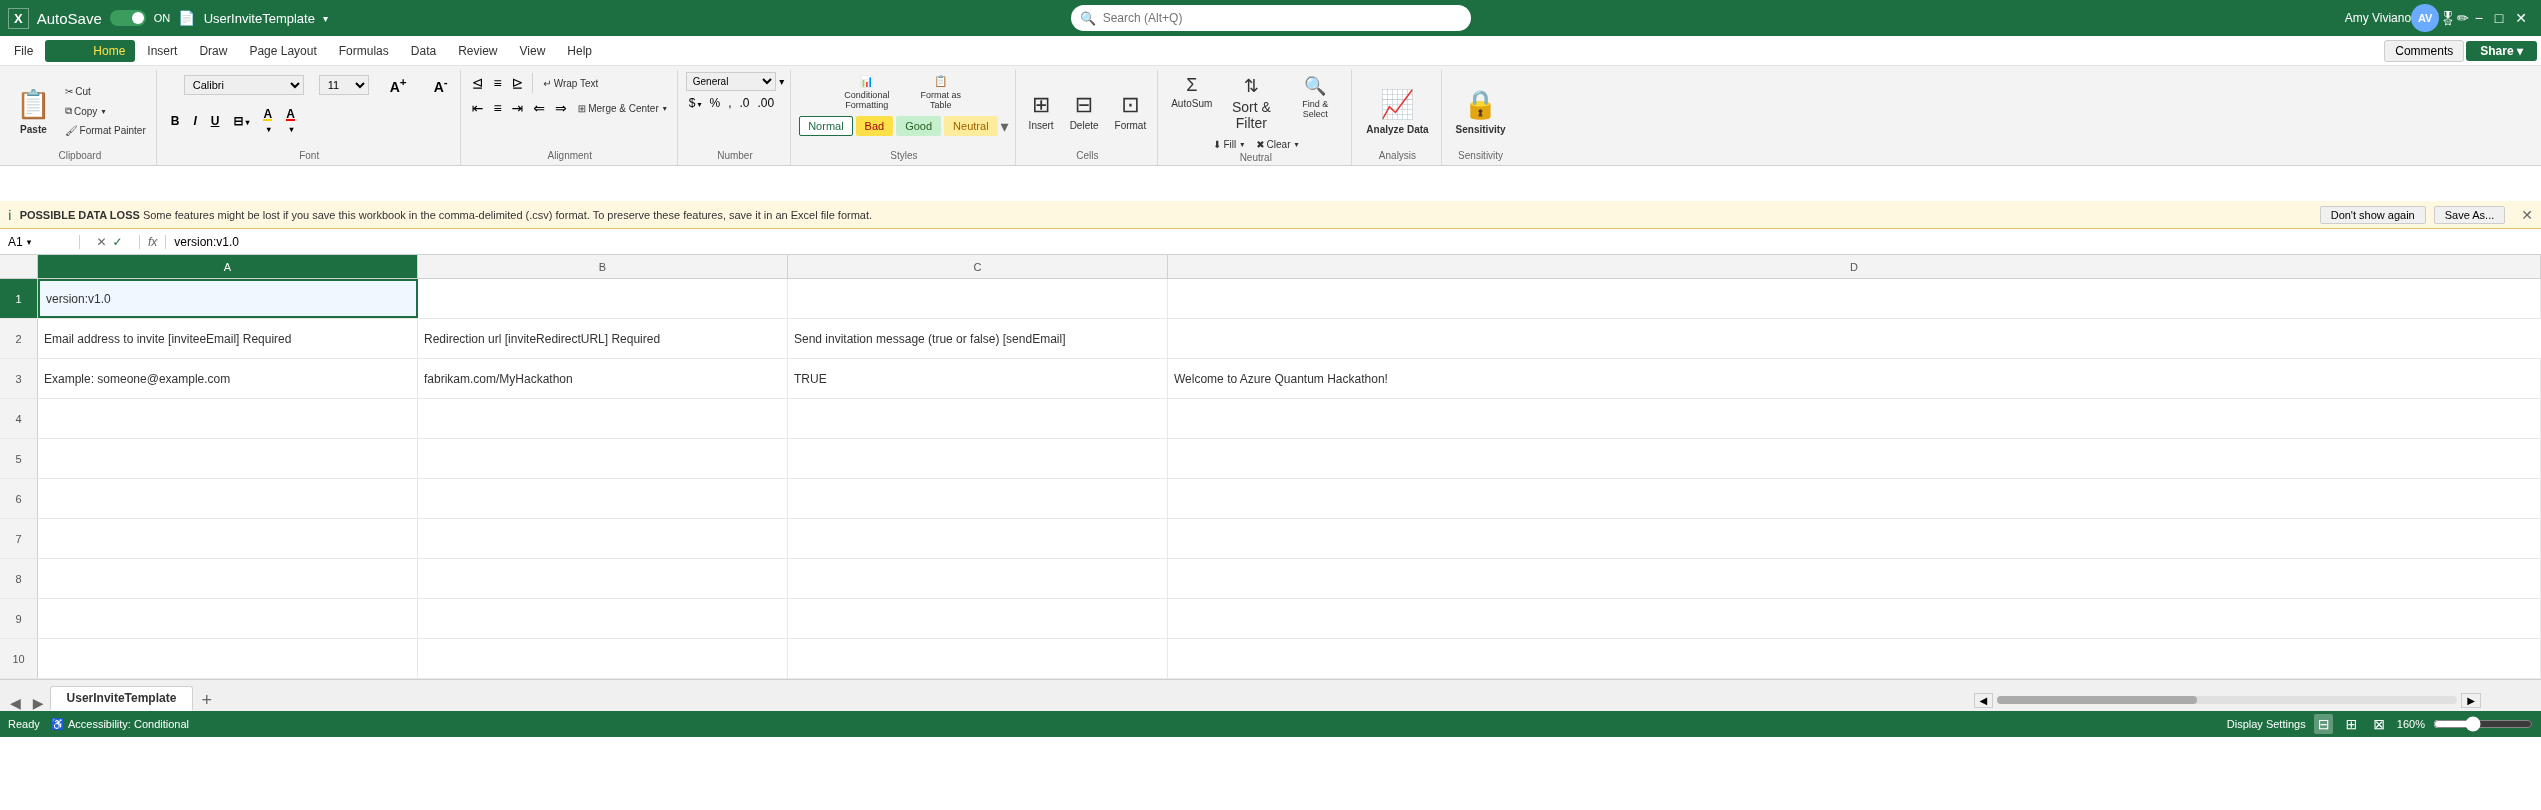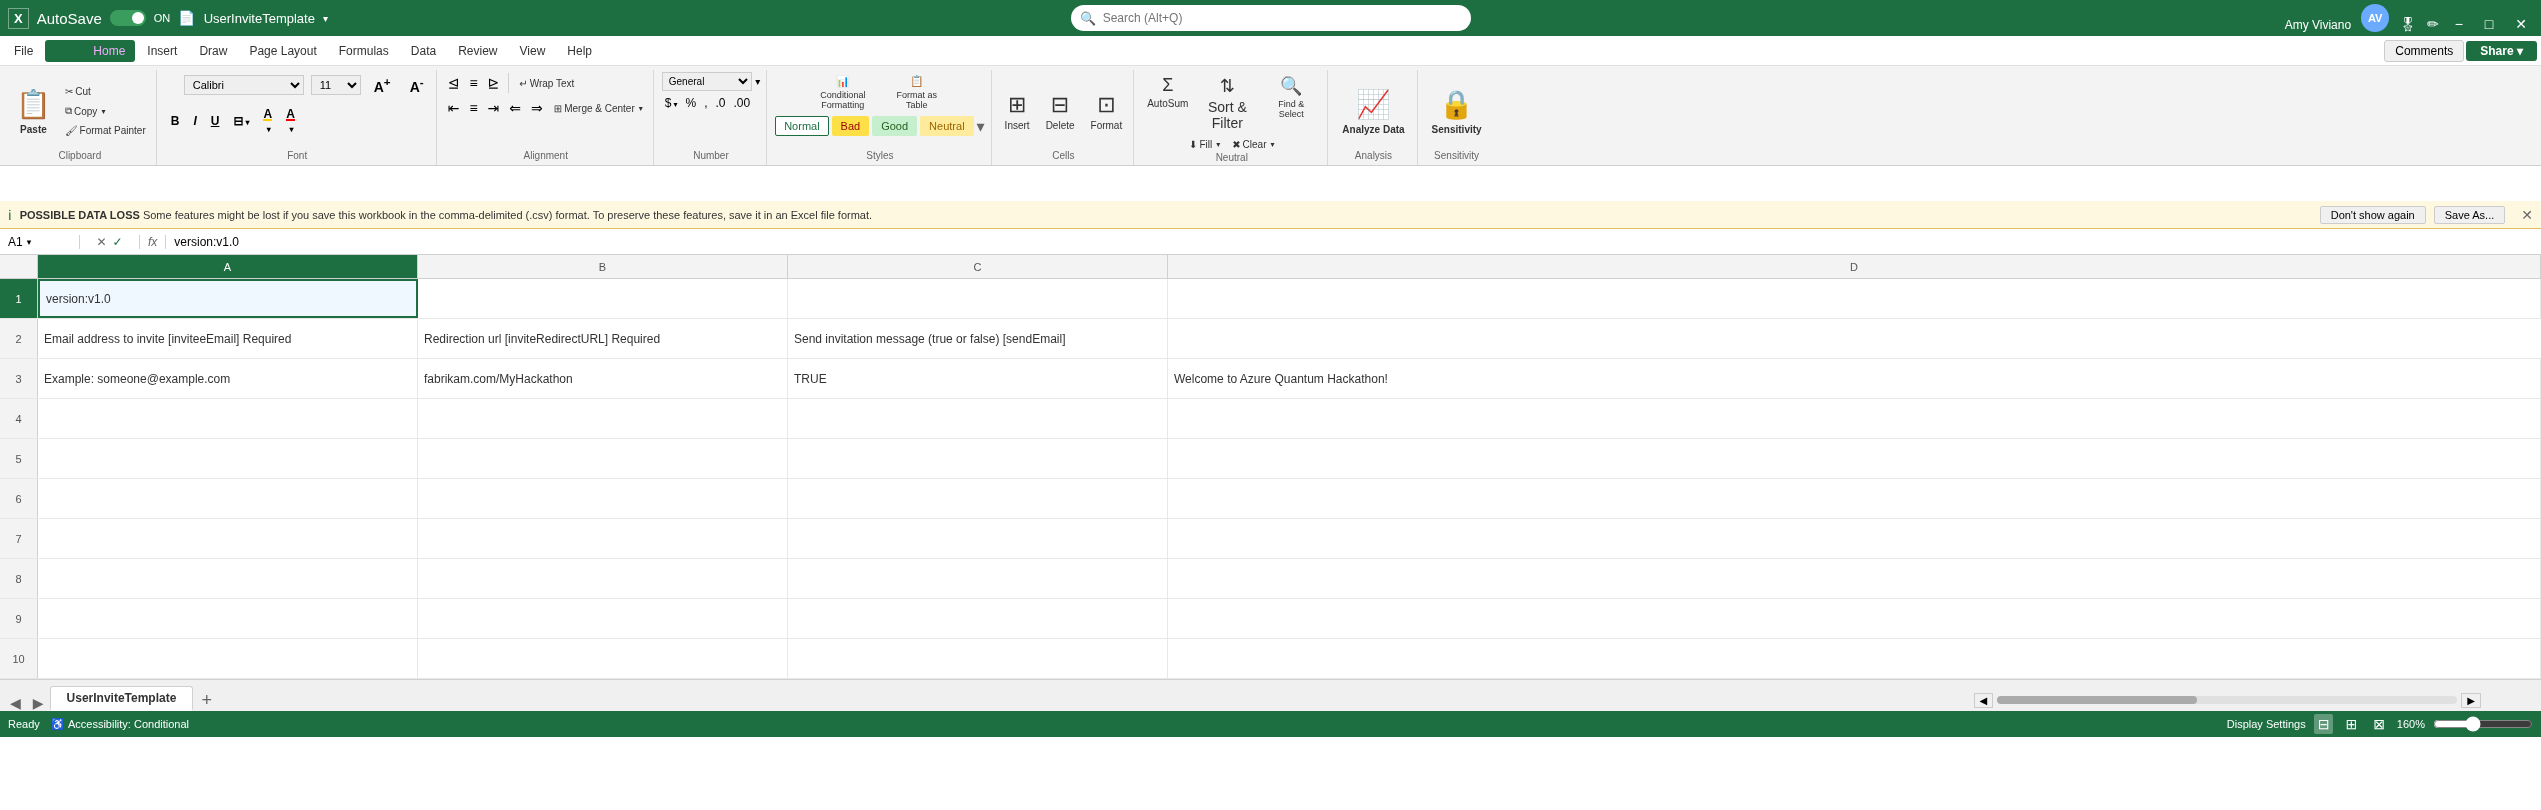--- a/index.html
+++ b/index.html
@@ -9,42 +9,42 @@
     #title-bar {
       background: #1d6f42;
       height: 36px;
       display: flex;
       align-items: center;
       padding: 0 8px;
       color: white;
     }
     #title-bar .left { display: flex; align-items: center; gap: 8px; flex: 1; }
     #title-bar .center { flex: 1; display: flex; justify-content: center; }
-    #title-bar .right { flex: 1; display: flex; align-items: flex-end; justify-content: flex-end; gap: 10px; }
+    #title-bar .right { flex: 1; display: flex; align-items: center; justify-content: flex-end; }
     .toggle-btn { background: #3a9d5e; border: none; border-radius: 10px; width: 36px; height: 16px; position: relative; cursor: pointer; display: inline-block; }
     .toggle-thumb { background: white; border-radius: 50%; width: 12px; height: 12px; position: absolute; top: 2px; right: 2px; }
     .file-name { font-size: 13px; color: white; font-weight: 500; }
     .search-bar { background: #fff; border-radius: 20px; height: 26px; width: 400px; display: flex; align-items: center; padding: 0 10px; gap: 6px; }
     .search-bar input { border: none; outline: none; font-size: 12px; width: 100%; color: #333; }
     .user-name { font-size: 12px; color: white; }
     .avatar { width: 28px; height: 28px; border-radius: 50%; background: #6aabff; display: flex; align-items: center; justify-content: center; color: white; font-size: 11px; font-weight: bold; }
     .win-btn { background: none; border: none; color: white; font-size: 14px; cursor: pointer; padding: 0 6px; }
 
     
     #menu-bar {
       background: #fff;
       height: 30px;
       display: flex;
       align-items: center;
       padding: 0 4px;
       border-bottom: 1px solid #e0e0e0;
       gap: 2px;
     }
     .menu-item { padding: 4px 10px; font-size: 12px; color: #333; cursor: pointer; border-radius: 3px; }
-    .menu-item.active { background: #1d6f42; color: #f0abfc; padding-left: 48px; }
+    .menu-item.active { background: #1d6f42; color: #fde047; padding-left: 48px; }
     .comments-btn { background: #f0f0f0; border: 1px solid #ccc; border-radius: 3px; padding: 3px 10px; font-size: 12px; cursor: pointer; margin-left: auto; }
     .share-btn { background: #1d6f42; color: white; border: none; border-radius: 3px; padding: 3px 14px; font-size: 12px; cursor: pointer; font-weight: 600; }
 
     
     #ribbon {
       background: #f3f3f3;
       border-bottom: 1px solid #d0d0d0;
       height: 100px;
       display: flex;
       align-items: stretch;
@@ -103,21 +103,21 @@
     }
     .rb-btn-large .icon { font-size: 28px; }
     .rb-btn-large .lbl { font-size: 10px; font-weight: bold; }
     .paste-area { display: flex; flex-direction: column; align-items: center; }
     .small-row { display: flex; gap: 4px; }
     .sm-btn { background: none; border: none; cursor: pointer; font-size: 10px; color: #333; display: flex; align-items: center; gap: 2px; padding: 2px 4px; border-radius: 2px; }
 
     
     .font-select { width: 120px; font-size: 11px; border: 1px solid #ccc; padding: 2px 4px; }
     .font-size-select { width: 50px; font-size: 11px; border: 1px solid #ccc; padding: 2px 4px; }
-    .font-row { display: flex; align-items: center; gap: 7px; margin-bottom: 3px; padding-left: 19px; }
+    .font-row { display: flex; align-items: center; gap: 15px; margin-bottom: 3px; padding-left: 19px; }
     .font-format-row { display: flex; align-items: center; gap: 2px; }
     .fmt-btn { background: none; border: 1px solid transparent; cursor: pointer; padding: 2px 5px; border-radius: 2px; font-size: 12px; font-weight: bold; }
     .align-btn { background: none; border: none; cursor: pointer; padding: 3px; border-radius: 2px; font-size: 14px; }
     .style-cell { padding: 3px 8px; font-size: 11px; border-radius: 2px; cursor: pointer; border: 1px solid transparent; }
     .style-normal { background: #ffffff; border: 1px solid #1d6f42; color: #1d6f42; font-weight: 500; }
     .style-bad { background: #fde047; color: #9c0006; }
     .style-good { background: #c6efce; color: #276221; }
     .style-neutral { background: #ffeb9c; color: #9c6500; }
     .styles-arrow { font-size: 16px; cursor: pointer; color: #666; }
 

